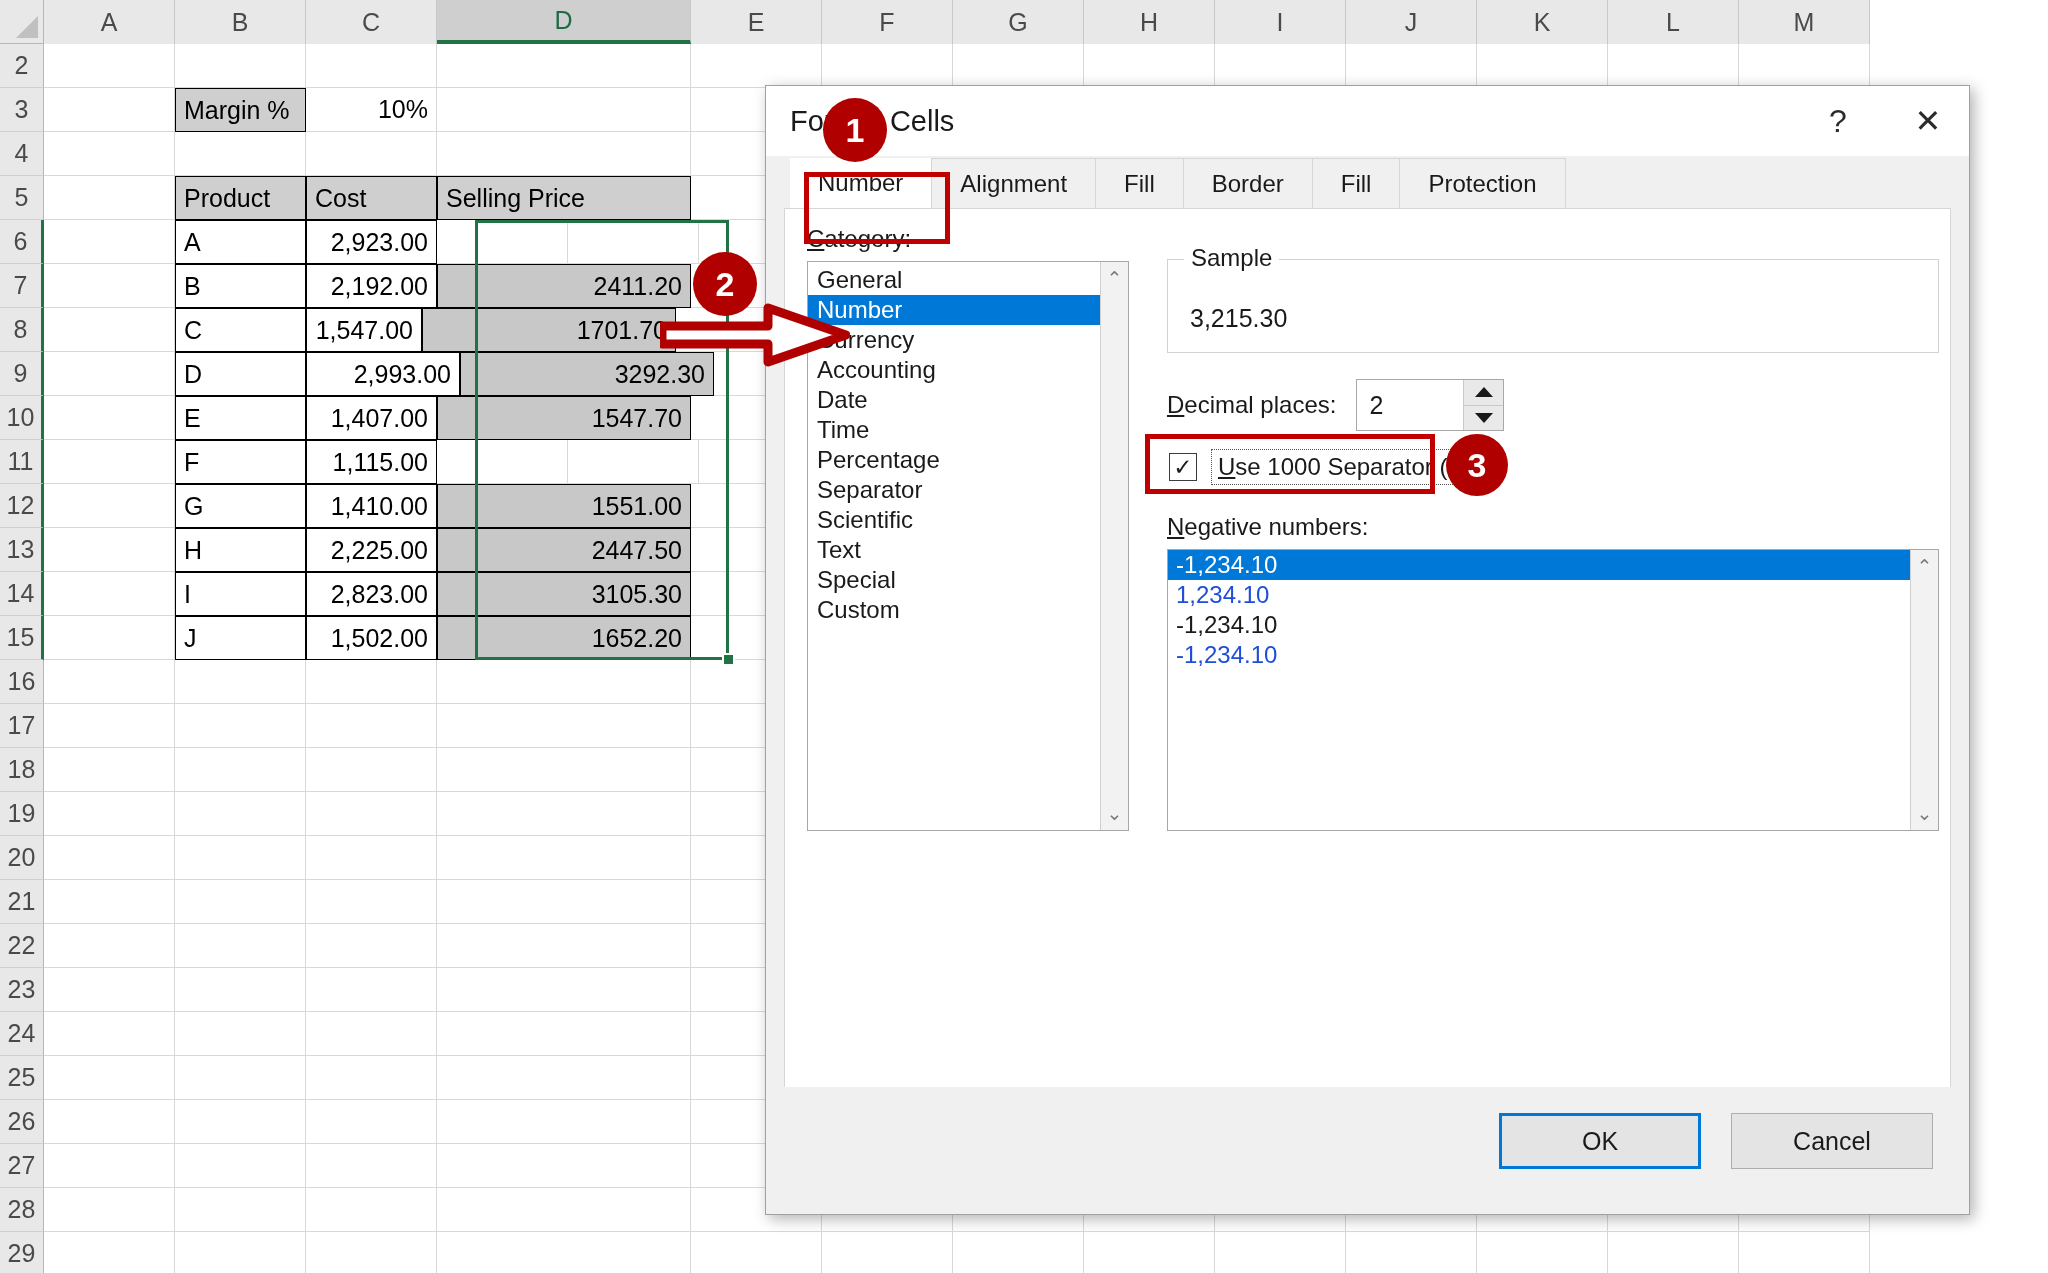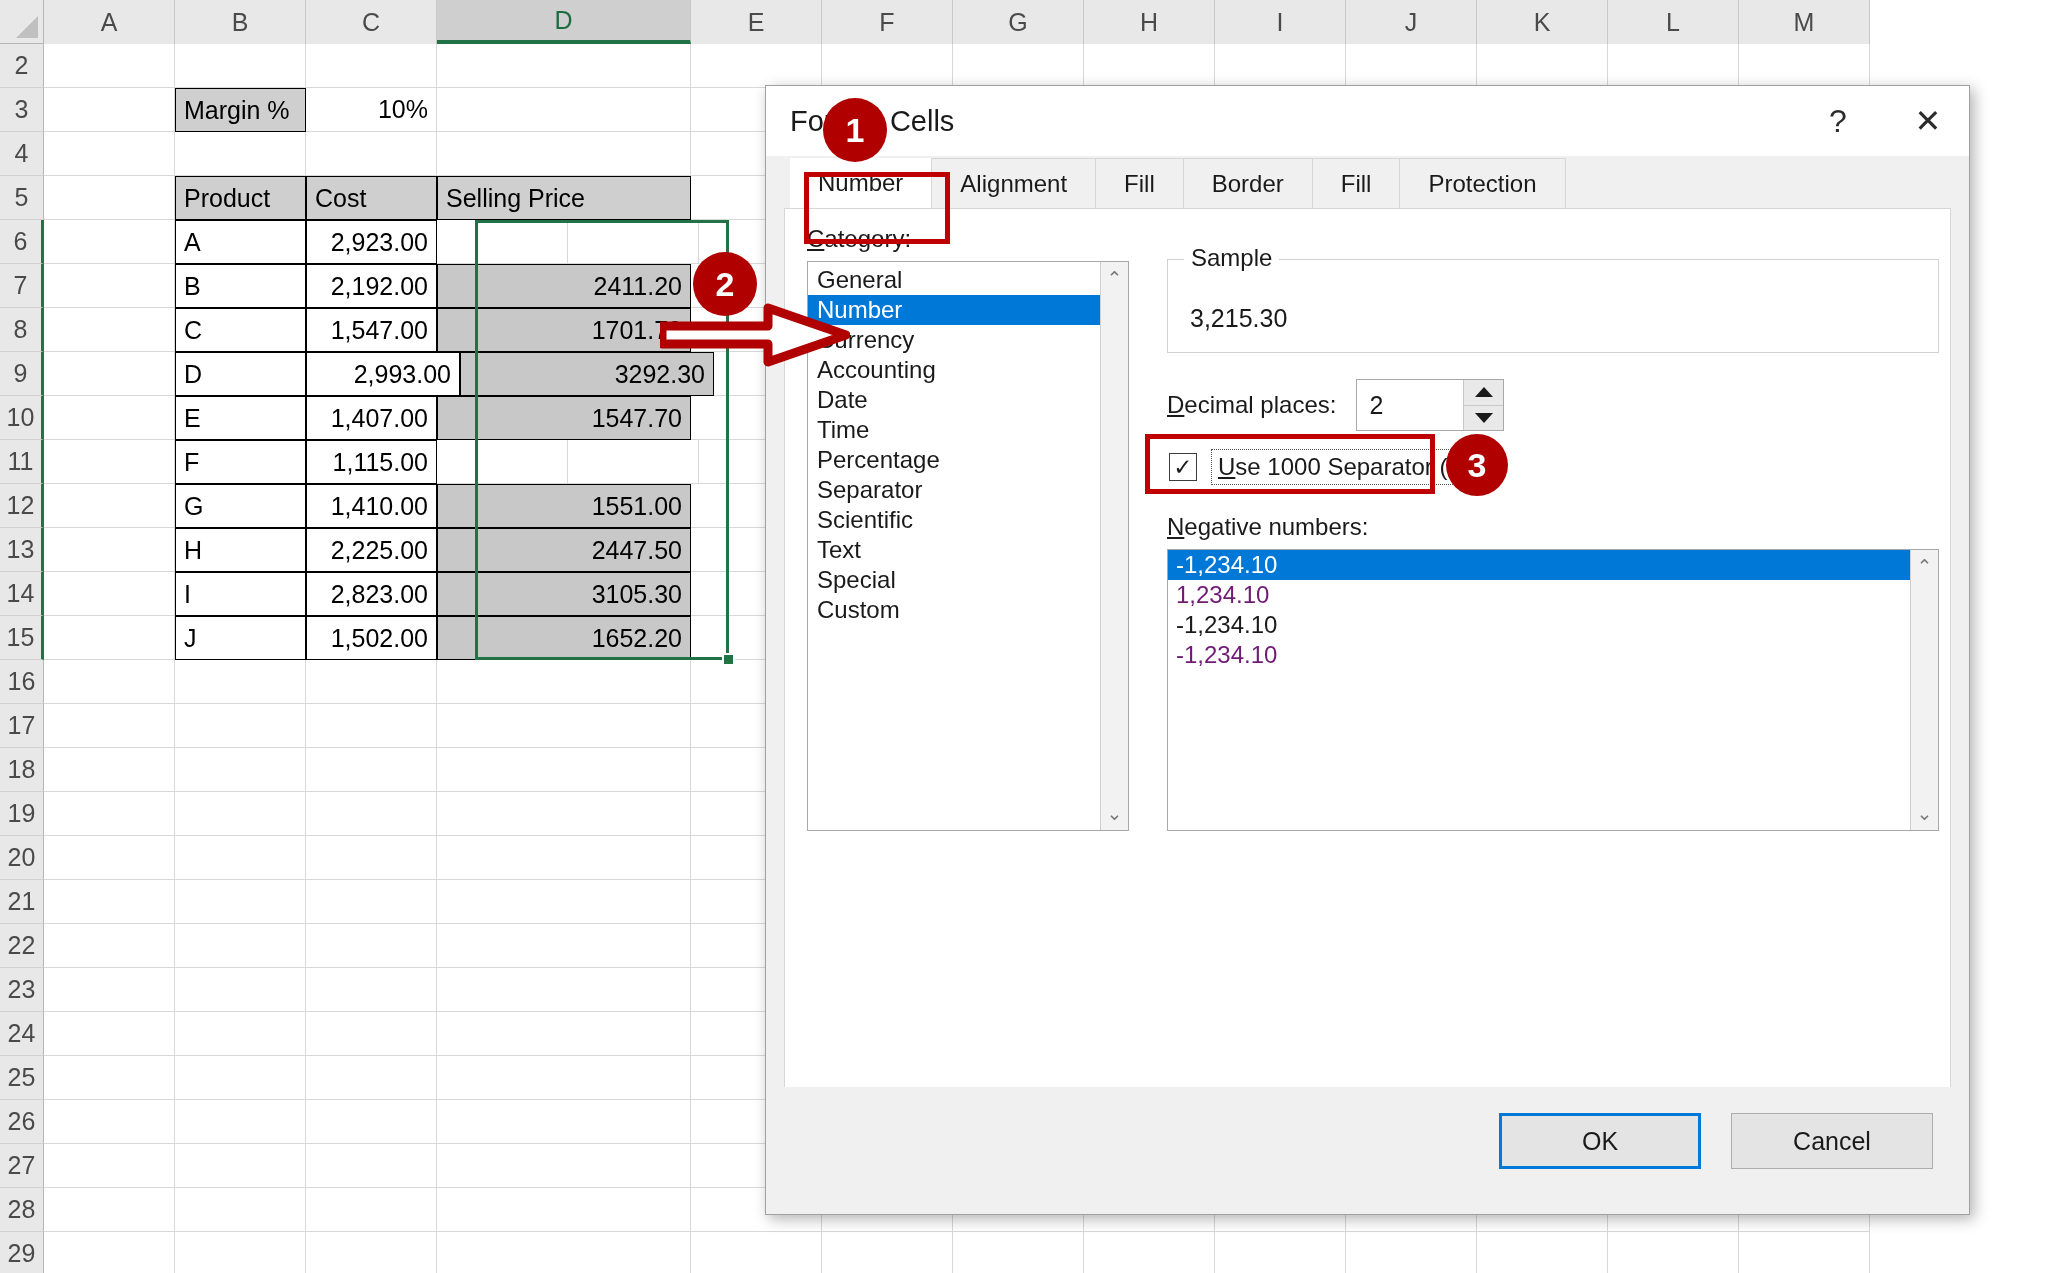--- a/index.html
+++ b/index.html
@@ -214,21 +214,21 @@
     width: 772px; height: 282px;
     border: 1px solid #a8a8a8; background: #ffffff;
     display: flex;
   }
   .neg-list { flex: 1; }
   .neg-item {
     height: 30px; line-height: 30px; padding-left: 8px;
     font-size: 24px; color: #1a1a1a; white-space: nowrap;
   }
   .neg-item.selected { background: #0078d7; color: #ffffff; }
-  .neg-item.red { color: #701a75; }
+  .neg-item.red { color: #1d4ed8; }
   .neg-scroll {
     width: 28px; background: #f2f2f2; border-left: 1px solid #cfcfcf;
     display: flex; flex-direction: column; justify-content: space-between;
     align-items: center; padding: 7px 0;
   }
 
   .desc {
     position: absolute; left: 22px; top: 650px; right: 30px;
     font-size: 24px; color: #1a1a1a; line-height: 1.35;
   }
@@ -406,21 +406,21 @@
           <div class="cell" style="width: 131px;"></div>
           <div class="cell" style="width: 131px;"></div>
           <div class="cell" style="width: 131px;"></div>
           <div class="cell" style="width: 131px;"></div>
           <div class="cell" style="width: 131px;"></div>
           <div class="cell" style="width: 131px;"></div>
         </div>
         <div class="grid-row">
           <div class="cell" style="width: 131px;"></div>
           <div class="cell bordered" style="width: 131px;">C</div>
-          <div class="cell bordered num" style="width: 131px;">1,547.00</div>
+          <div class="cell bordered num" style="width: 116px;">1,547.00</div>
           <div class="cell bordered num shaded" style="width: 254px;">1701.70</div>
           <div class="cell" style="width: 131px;"></div>
           <div class="cell" style="width: 131px;"></div>
           <div class="cell" style="width: 131px;"></div>
           <div class="cell" style="width: 131px;"></div>
           <div class="cell" style="width: 131px;"></div>
           <div class="cell" style="width: 131px;"></div>
           <div class="cell" style="width: 131px;"></div>
           <div class="cell" style="width: 131px;"></div>
           <div class="cell" style="width: 131px;"></div>

